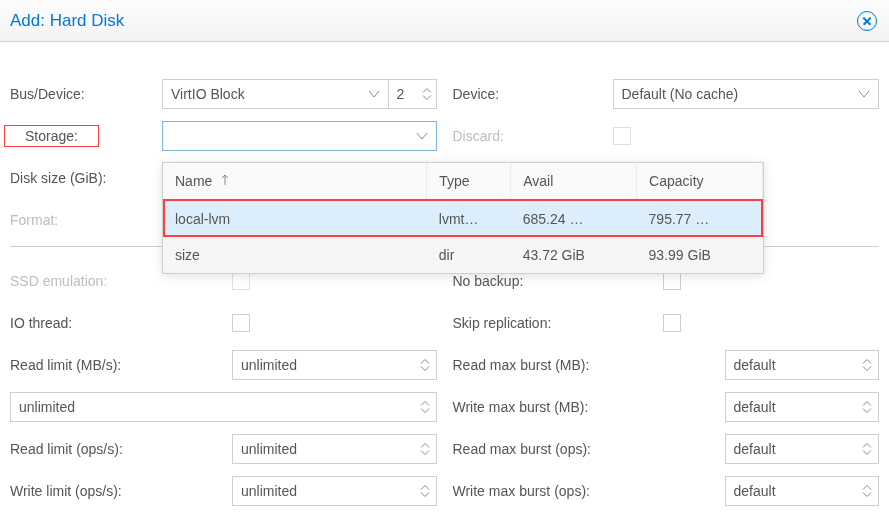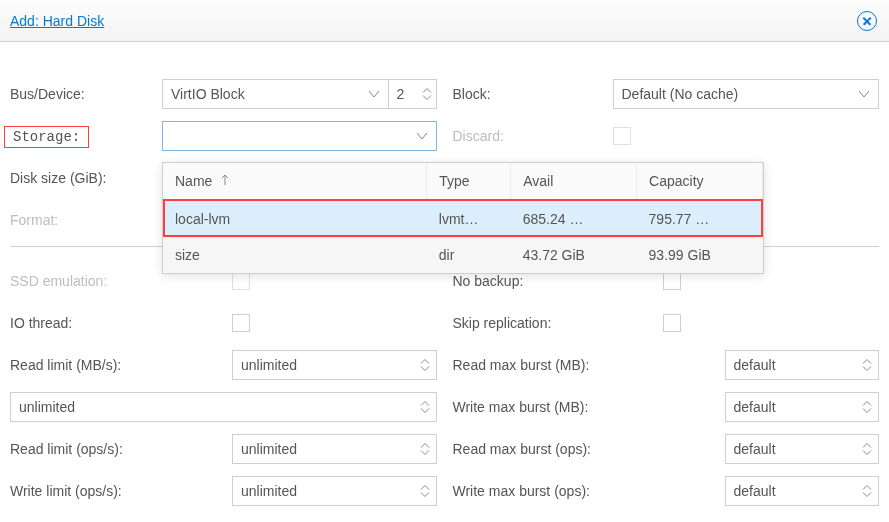--- a/index.html
+++ b/index.html
@@ -27,22 +27,21 @@
     display: flex;
     align-items: center;
     justify-content: space-between;
     height: 42px;
     padding: 0 12px 0 10px;
     border-bottom: 1px solid var(--border);
     background: linear-gradient(#fdfdfd, #f3f3f3);
   }
   .dlg-title {
     color: var(--blue);
-    font-size: 14px;
-    text-decoration: underline;
+    font-size: 17px;
   }
   .close-circle {
     width: 20px; height: 20px;
     border: 1.5px solid var(--blue);
     border-radius: 50%;
     position: relative;
   }
   .close-circle::before, .close-circle::after {
     content: '';
     position: absolute;
@@ -71,23 +70,22 @@
   }
   .label {
     width: 152px;
     white-space: nowrap;
     color: var(--text);
   }
   .col-right .label { width: 210px; }
   .dim { color: var(--dim); }
   .hl-box {
     border: 1px solid var(--hl);
-    padding: 2px 8px;
+    padding: 2px 20px;
     margin-left: -6px;
-    font-family: Liberation Mono, monospace;
   }
 
   
   .ctrl { display: flex; flex: 1; }
   .sel, .spin, .txt {
     height: 30px;
     border: 1px solid var(--border);
     background: #fff;
     display: flex;
     align-items: center;
@@ -321,21 +319,21 @@
               </svg>
           </span>
         </div>
       </div>
 
     </div>
 
     <div class="col col-right">
 
       <div class="row">
-        <div class="label" style="width:160px">Block:</div>
+        <div class="label" style="width:160px">Device:</div>
         <div class="ctrl">
           <div class="sel">
             <span class="sel-text">Default (No cache)</span>
             <span class="tri-down">
               <svg width="12" height="10">
                   <path d="M1 2 L6 8 L11 2" fill="none" stroke="#888" stroke-width="1"></path>
                 </svg>
             </span>
           </div>
         </div>

